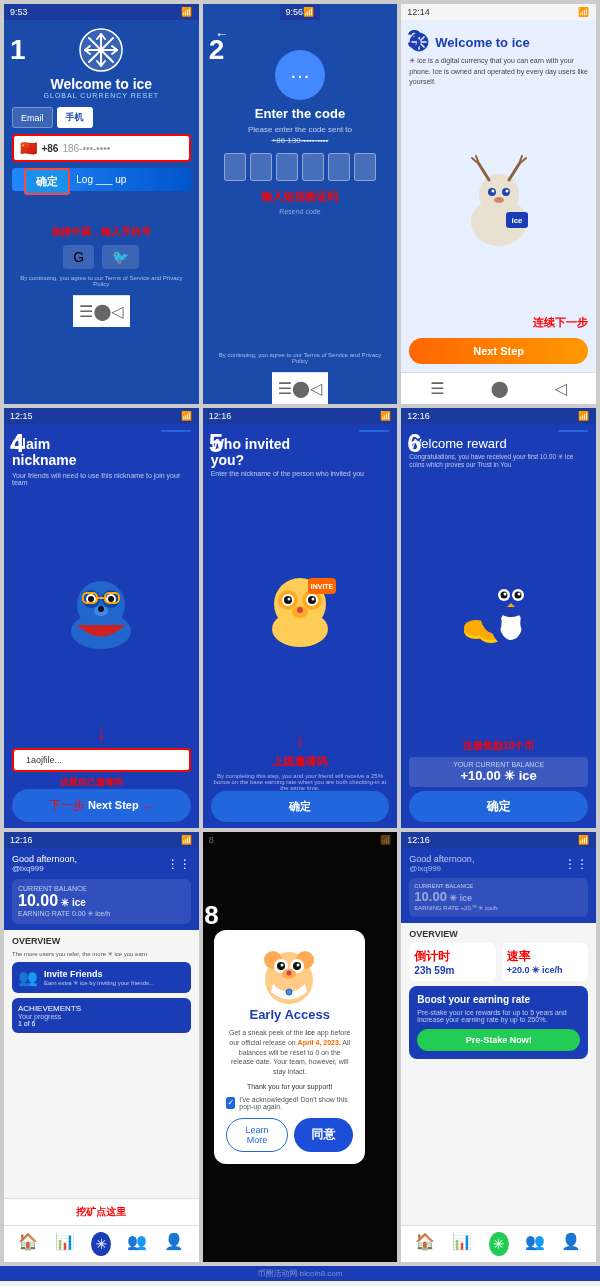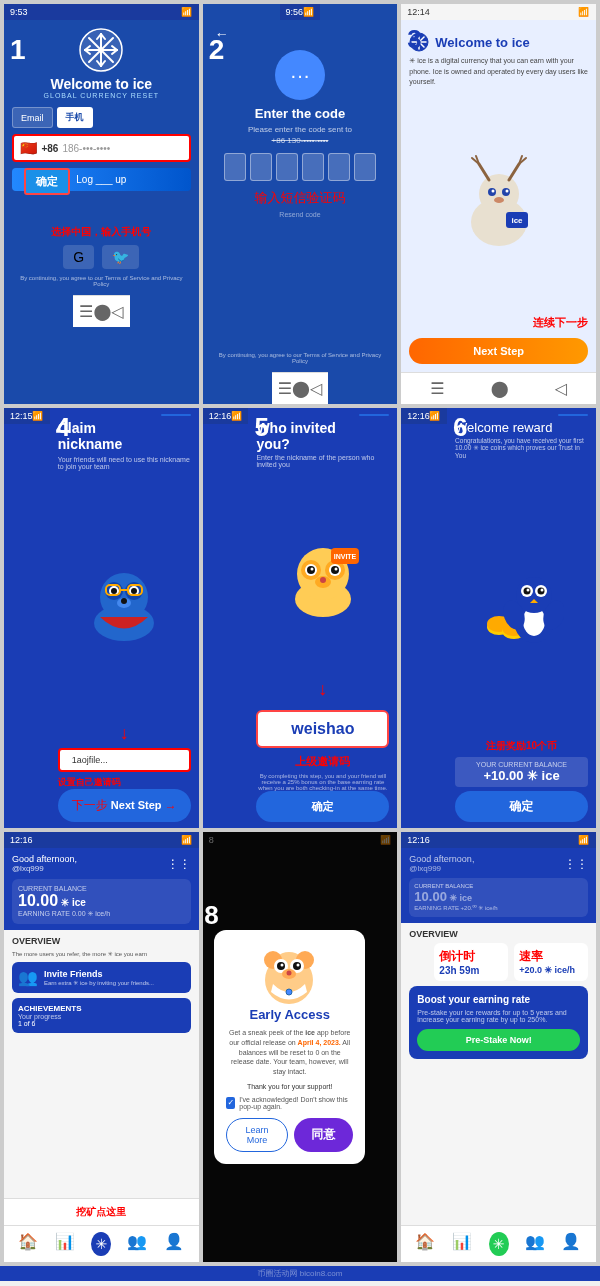--- a/index.html
+++ b/index.html
@@ -237,22 +237,22 @@
     .code-box {
       width: 22px;
       height: 28px;
       background: rgba(255,255,255,0.2);
       border: 1px solid rgba(255,255,255,0.4);
       border-radius: 3px;
     }
 
     .sms-label {
       color: red;
-      font-size: 13px;
-      font-weight: normal;
+      font-size: 11px;
+      font-weight: bold;
       text-align: center;
     }
 
     .resend-text {
       color: rgba(255,255,255,0.5);
       font-size: 7px;
       text-align: center;
       margin-top: 4px;
     }
 
@@ -274,40 +274,41 @@
       font-weight: bold;
       width: 100%;
       cursor: pointer;
       margin-top: 4px;
     }
 
     
     .panel-4, .panel-5, .panel-6 {
       background: #1a3db5;
       display: flex;
-      flex-direction: row;
+      flex-direction: column;
       min-height: 420px;
       position: relative;
     }
 
     .input-field {
       background: white;
       border: 2px solid #ff4444;
       border-radius: 4px;
       padding: 5px 8px;
       font-size: 9px;
       color: #333;
       width: 100%;
       margin-bottom: 4px;
     }
 
     .invite-label {
       color: red;
       font-size: 9px;
       font-weight: bold;
+      margin-left: 48px;
     }
 
     .blue-btn {
       background: #2266dd;
       color: white;
       border: none;
       border-radius: 20px;
       padding: 8px 0;
       font-size: 11px;
       font-weight: bold;
@@ -500,21 +501,21 @@
       color: #2266dd;
       background: white;
       border-radius: 20px;
       padding: 6px 10px;
       font-size: 9px;
       flex: 1;
       cursor: pointer;
     }
 
     .agree-btn {
-      background: #6d28d9;
+      background: #1d4ed8;
       color: white;
       border: none;
       border-radius: 20px;
       padding: 6px 10px;
       font-size: 12px;
       font-weight: bold;
       flex: 1;
       cursor: pointer;
     }
 
@@ -821,23 +822,20 @@
 
           <rect x="48" y="14" width="28" height="16" rx="4" fill="#ff6600"></rect>
           <text x="62" y="25" text-anchor="middle" fill="white" font-size="7" font-weight="bold">INVITE</text>
         </svg>
       </div>
 
       <div style="text-align:center;margin-bottom:4px;">
         <span style="color:red;font-size:18px;">↓</span>
       </div>
 
-      <div class="invite-code-box">
-        <div class="invite-code-text">weishao</div>
-      </div>
       <div class="invite-code-label">上级邀请码</div>
       <div class="small-note">By completing this step, you and your friend will receive a 25% bonus on the base earning rate when you are both checking-in at the same time.</div>
       <button class="blue-btn">确定</button>
     </div>
   </div>
 
   <div class="panel panel-6">
     <div class="status-bar">
       <span>12:16</span>
       <span>📶</span>
@@ -909,21 +907,21 @@
       <div style="font-size:9px;font-weight:bold;color:#333;margin-bottom:4px;">OVERVIEW</div>
       <div style="font-size:6px;color:#555;margin-bottom:5px;">The more users you refer, the more ✳ ice you earn</div>
       <div style="background:#1a3db5;border-radius:6px;padding:6px;color:white;margin-bottom:5px;display:flex;align-items:center;gap:6px;">
         <span style="font-size:16px;">👥</span>
         <div>
           <div style="font-size:9px;font-weight:bold;">Invite Friends</div>
           <div style="font-size:6px;color:rgba(255,255,255,0.7);">Earn extra ✳ ice by inviting your friends...</div>
         </div>
       </div>
       <div style="background:#1a3db5;border-radius:6px;padding:6px;color:white;">
-        <div style="font-size:8px;font-weight:bold;">ACHIEVEMENTS</div>
+        <div style="font-size:8px;font-weight:normal;">ACHIEVEMENTS</div>
         <div style="font-size:7px;color:rgba(255,255,255,0.7);">Your progress</div>
         <div style="font-size:7px;">1 of 6</div>
       </div>
     </div>
     <div style="background:white;border-top:1px solid #ddd;padding:6px 8px;">
       <div class="mining-label">挖矿点这里</div>
     </div>
     <div class="bottom-nav">
       <span class="nav-icon">🏠</span>
       <span class="nav-icon">📊</span>
@@ -997,21 +995,21 @@
           <span>10.00</span><span style="font-size:9px;"> </span><span style="font-size:9px;">✳ ice</span>
         </div>
         <div style="font-size:6px;color:rgba(255,255,255,0.6);">
           <span>EARNING RATE +20.</span><span>⁰⁰ </span><span>✳ ice/h</span>
         </div>
       </div>
     </div>
     <div style="padding:6px 8px;background:#f5f5f5;flex:1;">
       <div style="font-size:9px;font-weight:bold;color:#333;margin-bottom:4px;">OVERVIEW</div>
 
-      <div style="display:flex;gap:6px;margin-bottom:5px;margin-left:25px;">
+      <div style="display:flex;gap:6px;margin-bottom:5px;">
         <div style="background:white;border-radius:6px;padding:5px;flex:1;">
           <div class="countdown-zh">倒计时</div>
           <div style="font-size:10px;font-weight:bold;color:#1a3db5;">23h 59m</div>
         </div>
         <div style="background:white;border-radius:6px;padding:5px;flex:1;">
           <div class="speed-zh">速率</div>
           <div style="font-size:9px;font-weight:bold;color:#1a3db5;">+20.0 ✳ ice/h</div>
         </div>
       </div>
 

